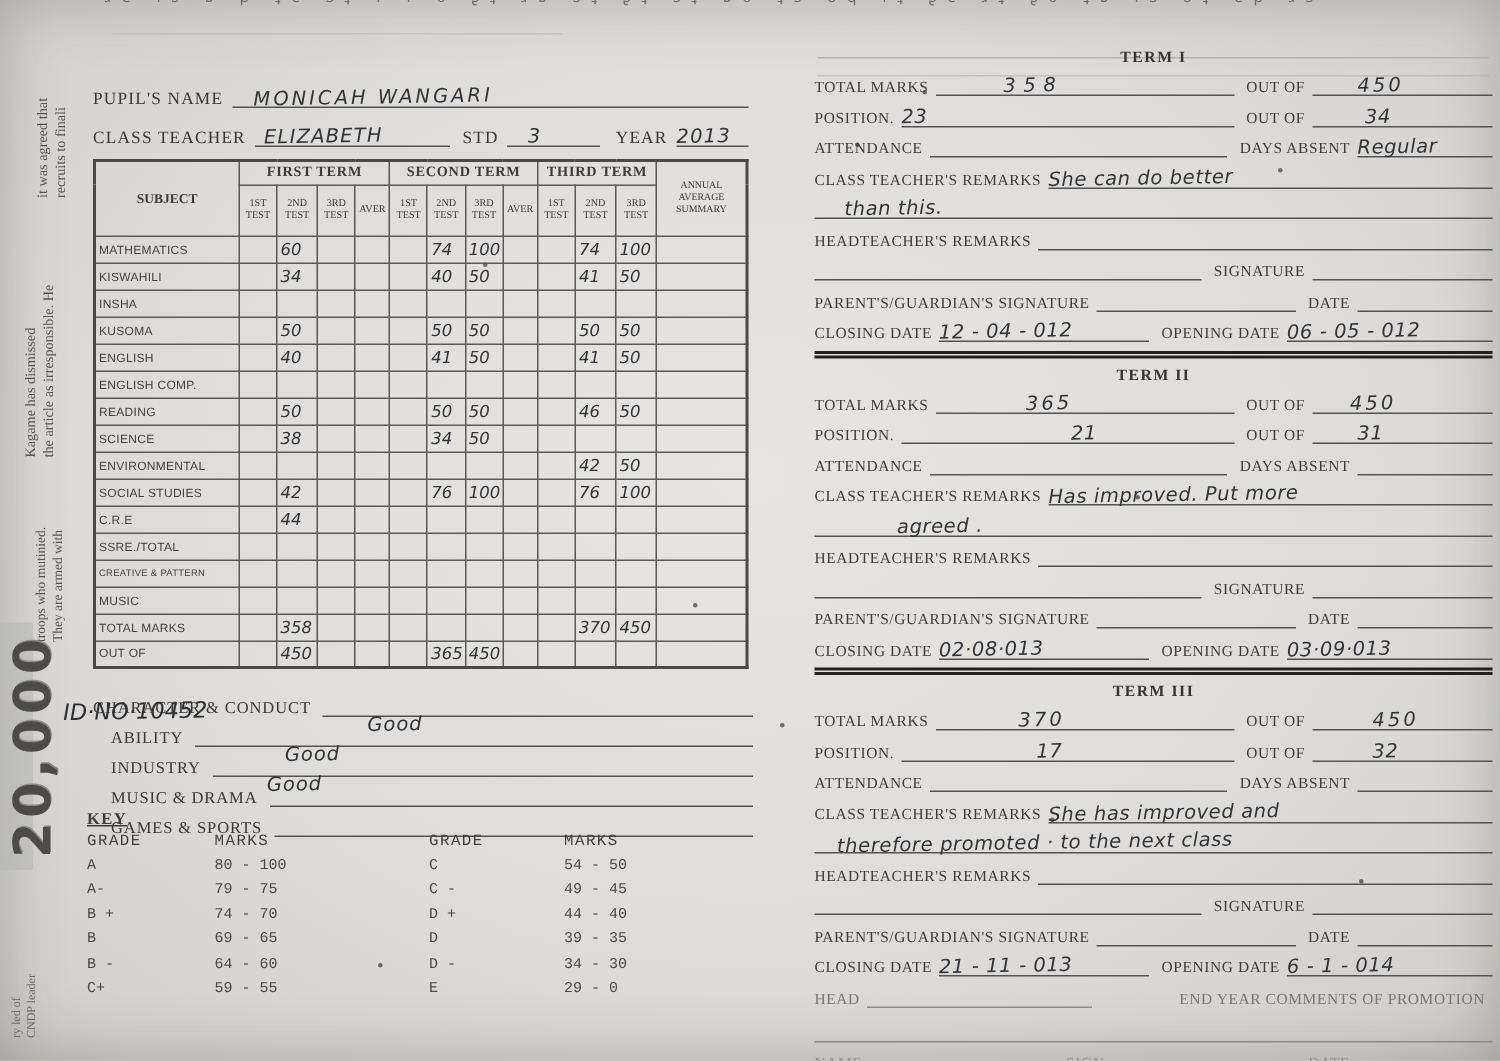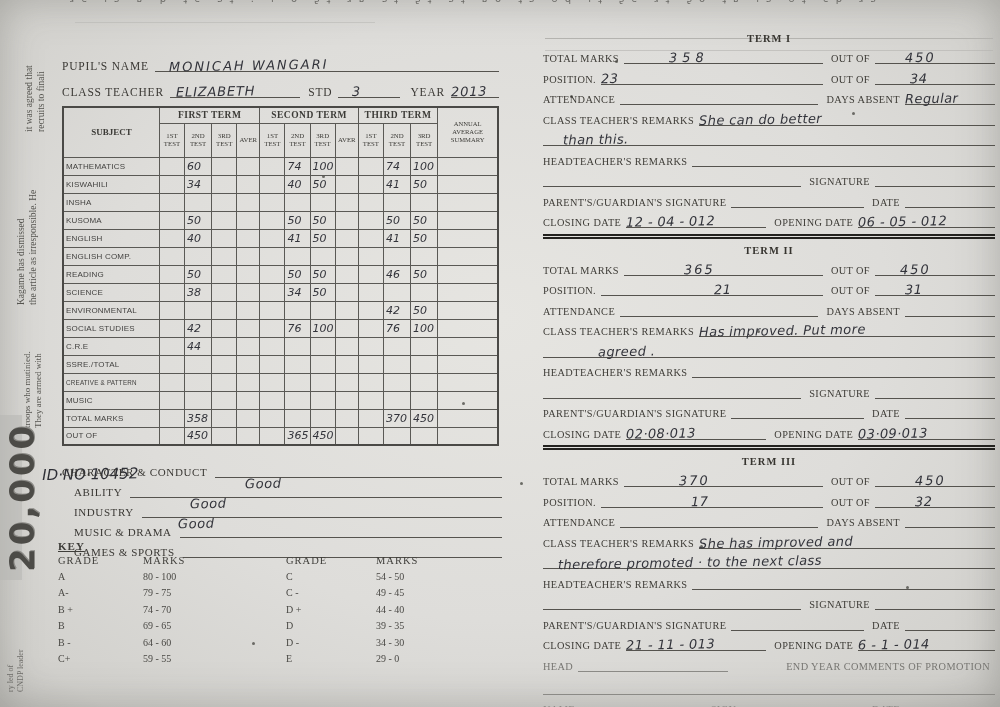--- a/index.html
+++ b/index.html
@@ -49,21 +49,21 @@
 
   .conduct { position:absolute; left:62px; top:458px; width:440px; }
   .c-row { display:flex; align-items:flex-end; height:20px; font-size:11px; letter-spacing:.6px; color:#3a3834; }
   .c-row .lbl { padding-right:8px; white-space:nowrap; }
   .c-row .hw { margin-left:30px; top:14px; position:relative; }
   .ind1 { padding-left:12px; }
 
   .key { position:absolute; left:58px; top:540px; width:450px; font-size:10.5px; color:#3f3e3a; }
   .key .ktitle { font-weight:bold; text-decoration:underline; letter-spacing:1px; font-size:11px; }
   .keycols { display:flex; margin-top:3px; }
-  table.keytab { border-collapse:collapse; }
+  table.keytab { border-collapse:collapse;font-family:Liberation Mono, monospace; }
   table.keytab th { text-align:left; font-size:10.5px; letter-spacing:1px; font-weight:normal; padding:0 0 2px 0; }
   table.keytab td { font-size:10px; height:16.5px; color:#4a4945; }
   .kt1 td:first-child, .kt1 th:first-child { width:85px; }
   .kt1 td:last-child, .kt1 th:last-child  { width:115px; }
   .kt2 { margin-left:28px; }
   .kt2 td:first-child, .kt2 th:first-child { width:90px; }
   .kt2 td:last-child, .kt2 th:last-child  { width:110px; }
 
   
   .rightpanel { position:absolute; left:543px; top:33px; width:452px; }

